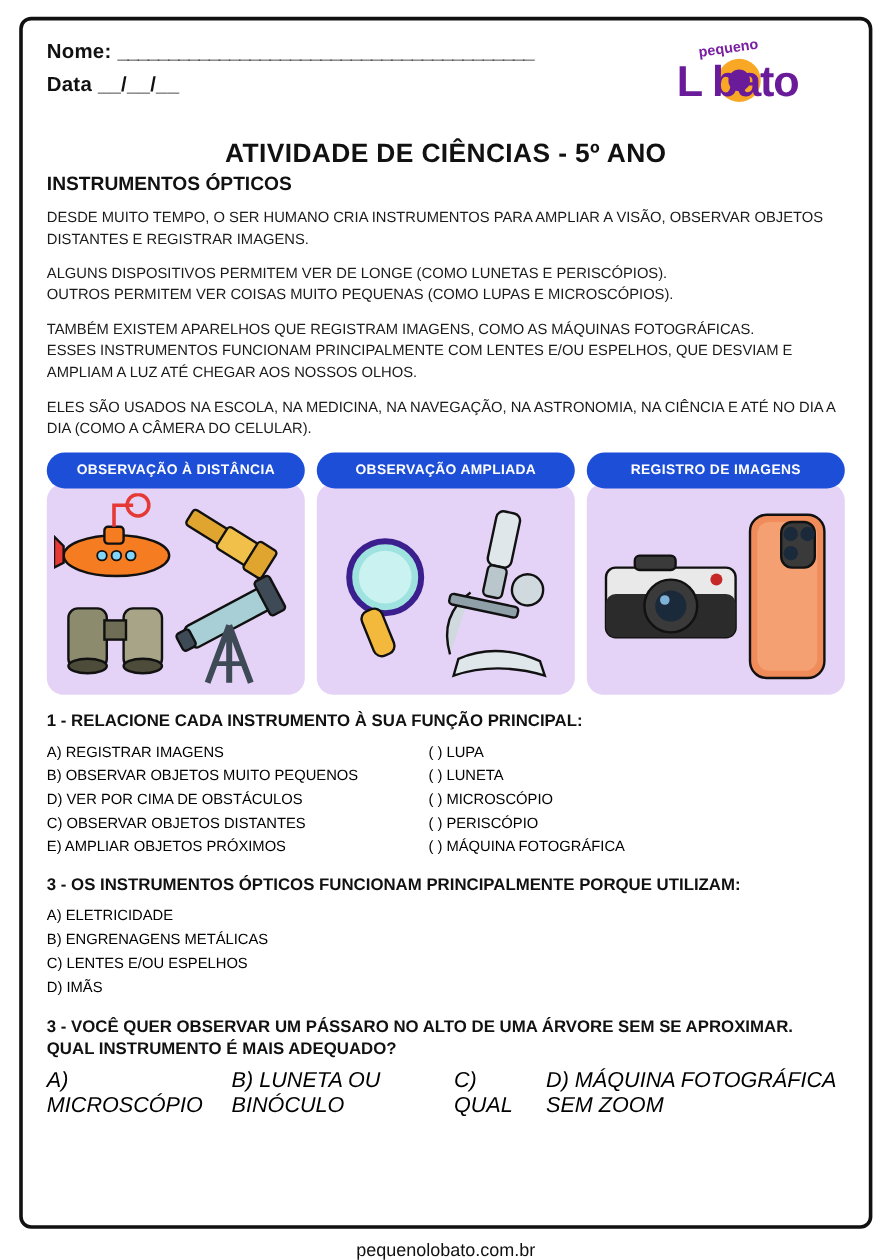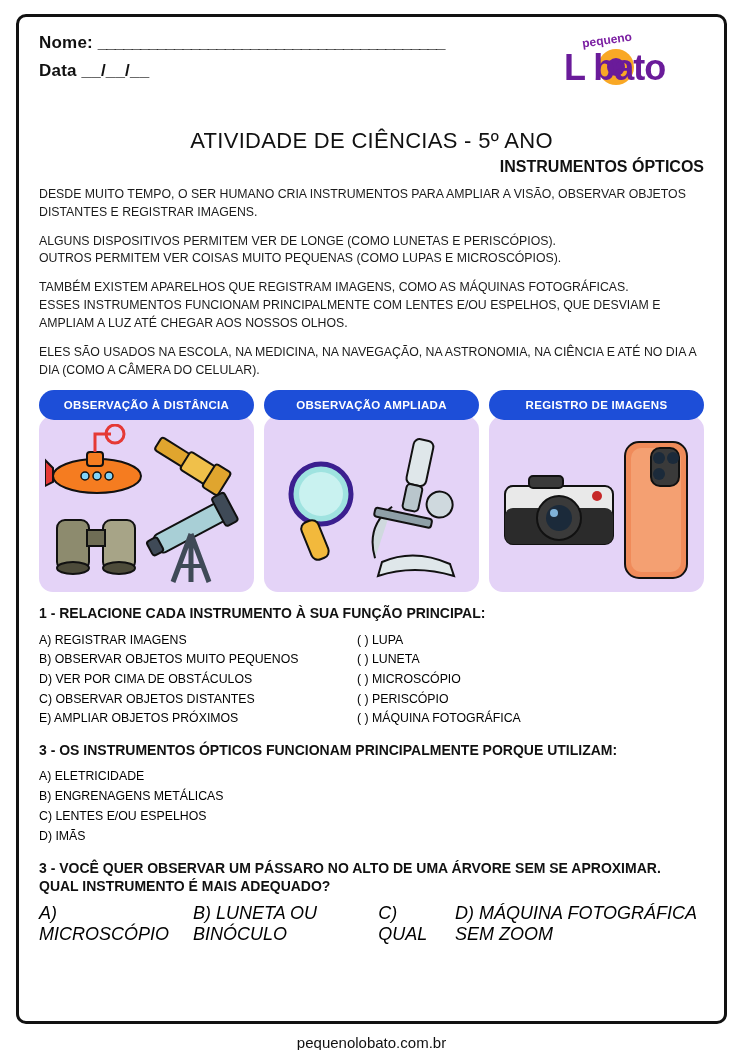--- a/index.html
+++ b/index.html
@@ -76,27 +76,27 @@
     top: 25px;
     width: 18px;
     height: 18px;
     border-radius: 50%;
     background: #6a1b9a;
   }
 
   h1.title {
     text-align: center;
     font-size: 22px;
-    font-weight: normal;
-    color: #111;
-    margin-top: 17px;
+    font-weight: bold;
+    color: #111;
+    margin-top: 4px;
     letter-spacing: .3px;
   }
   h2.subtitle {
-    text-align: right;
+    text-align: left;
     font-size: 16px;
     font-weight: bold;
     color: #111;
     margin-top: 4px;
     margin-bottom: 10px;
   }
 
   .para {
     font-size: 12.3px;
     color: #1a1a1a;

